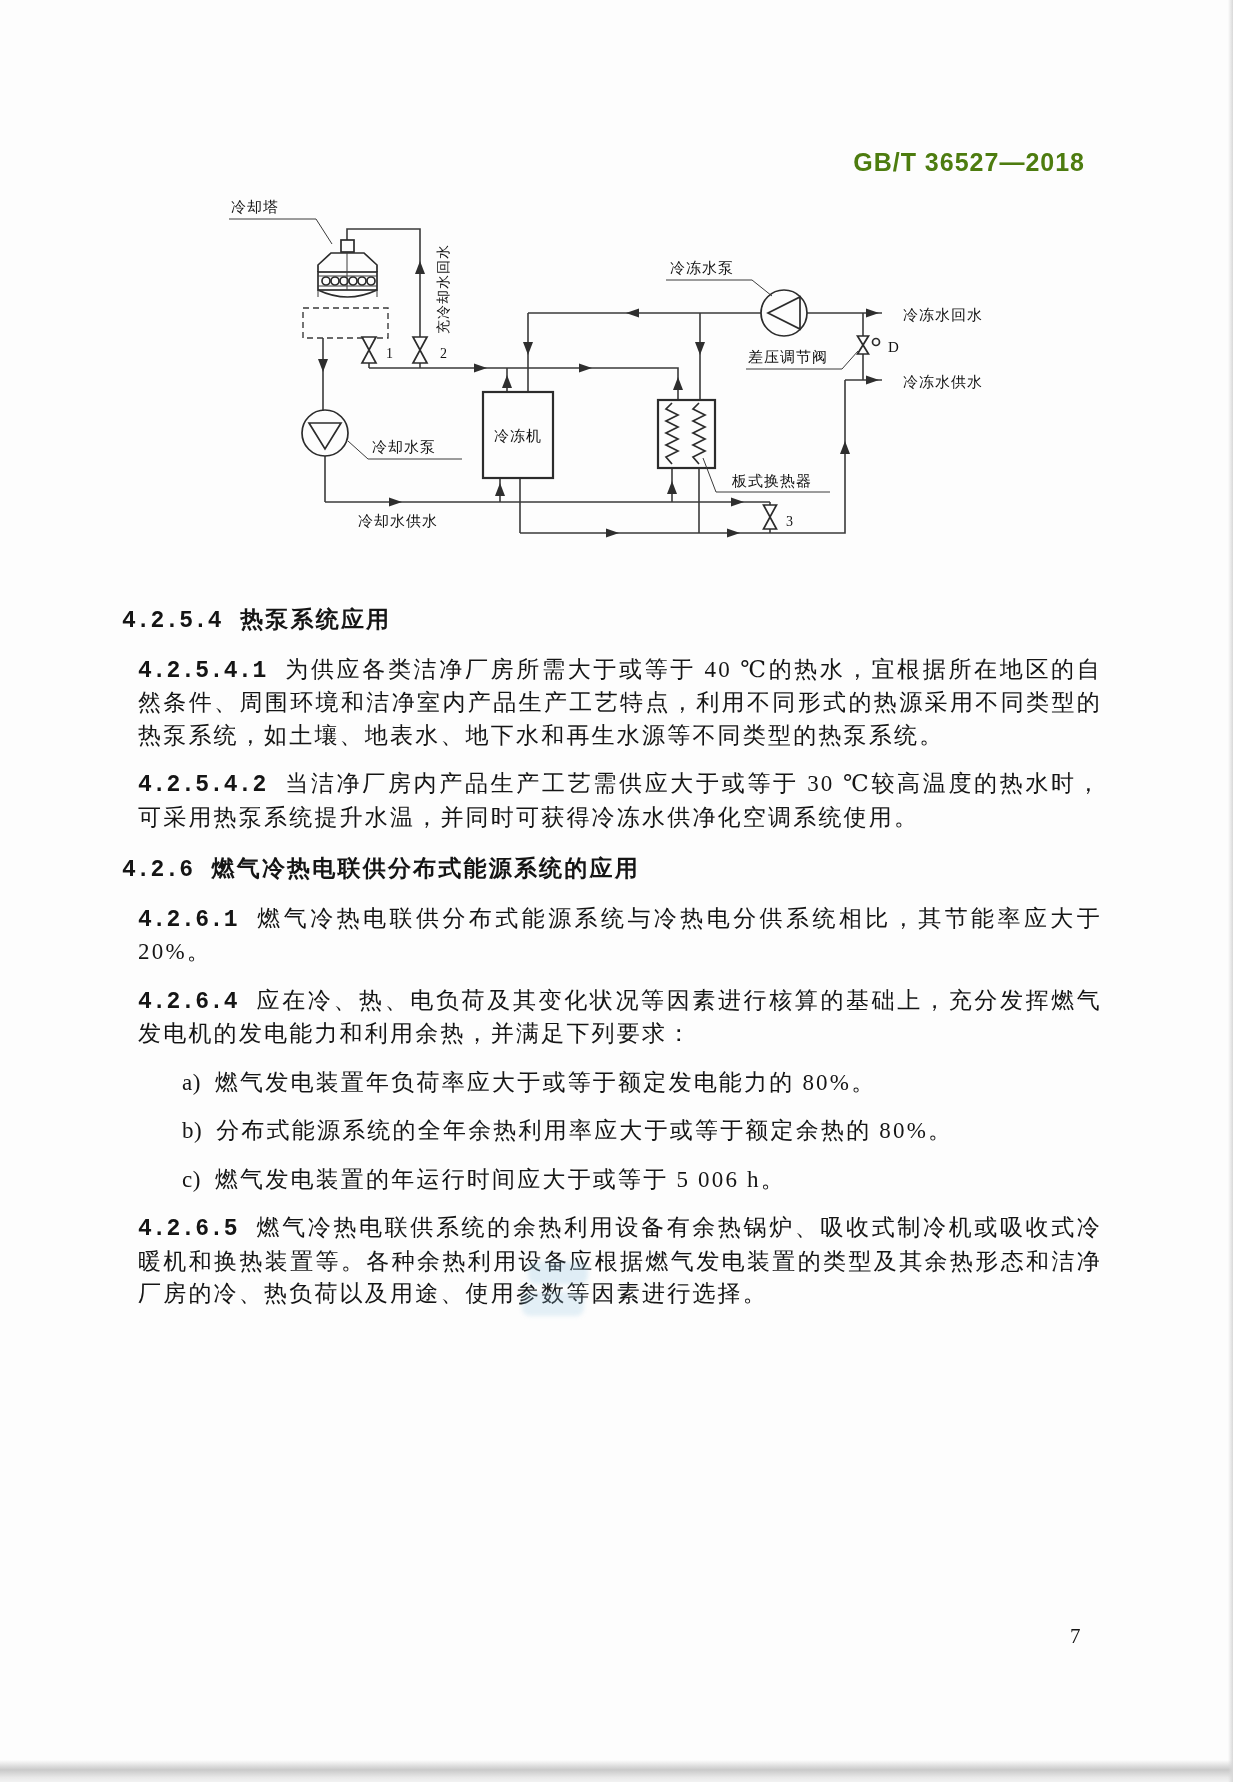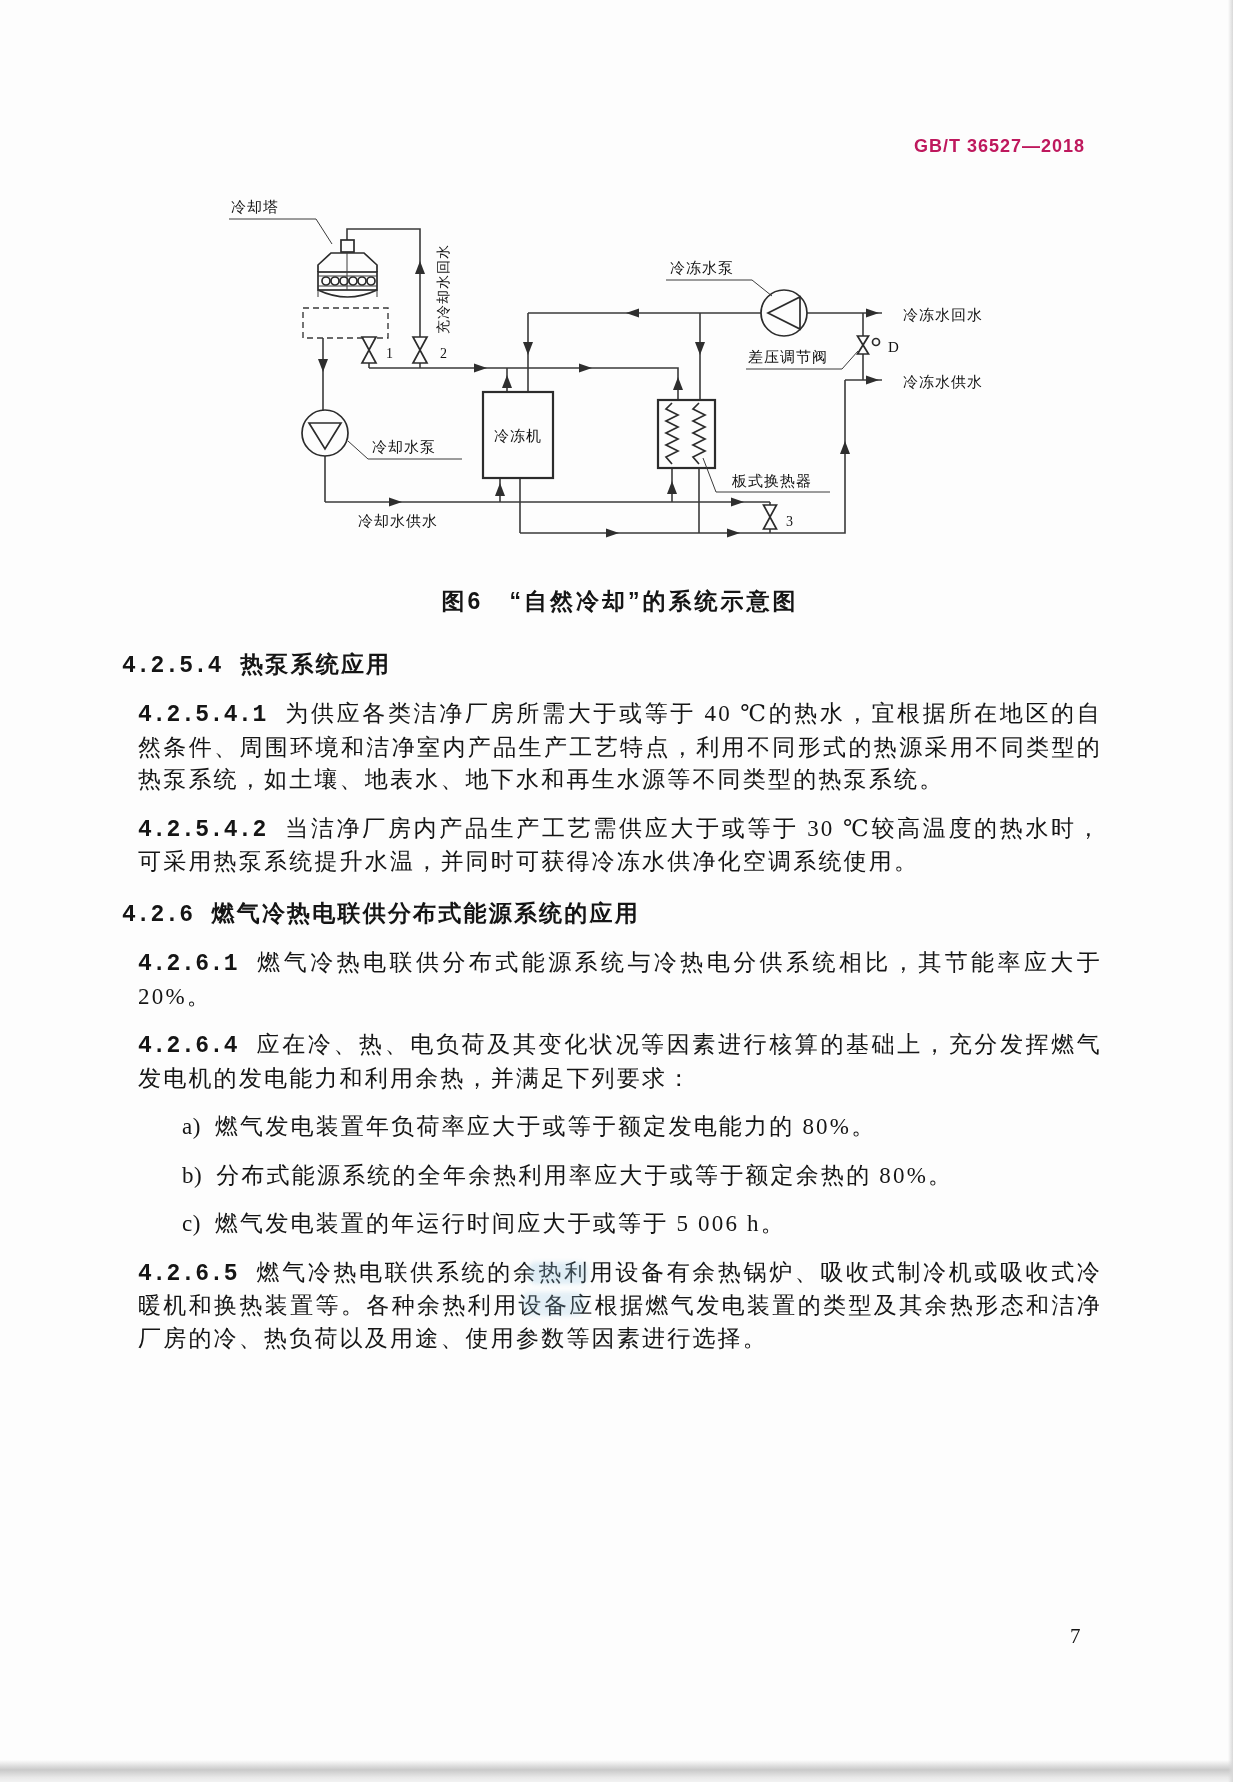--- a/index.html
+++ b/index.html
@@ -2,23 +2,23 @@
 <html><head>
 <meta charset="utf-8">
 <style>
   html,body{margin:0;padding:0;background:#e9e9e9;}
   .page{
     position:relative;width:1233px;height:1782px;margin:0 auto;
     background:#fdfdfd;overflow:hidden;
     font-family:"Liberation Serif","DejaVu Serif",serif;color:#151515;
   }
   .doc-header{
-    position:absolute;top:136px;right:148px;
+    position:absolute;top:148px;right:148px;
     font-family:"Liberation Sans","DejaVu Sans",sans-serif;
-    font-weight:bold;font-size:18px;letter-spacing:1px;color:#be185d;
+    font-weight:bold;font-size:25px;letter-spacing:1px;color:#4d7c0f;
   }
   .diagram{position:absolute;left:0;top:0;}
   .diagram text{
     font-family:"Liberation Serif","DejaVu Serif",serif;
     font-size:15px;fill:#111;letter-spacing:1px;
   }
   .diagram .small{font-size:14px;}
   .pipe{stroke:#3a3a3a;stroke-width:1.6;fill:none;}
   .thick{stroke:#2c2c2c;stroke-width:2.2;fill:#fdfdfd;}
   .sym{stroke:#2c2c2c;stroke-width:1.7;fill:#fdfdfd;}
@@ -196,21 +196,20 @@
       <text x="732" y="486">板式换热器</text>
       <line class="leader" x1="703" y1="458" x2="716" y2="492"></line>
       <line class="leader" x1="716" y1="492" x2="830" y2="492"></line>
 
       <text x="358" y="526">冷却水供水</text>
     </g>
   </svg>
 
   <div class="body-text">
 
-    <p class="caption">图6　“自然冷却”的系统示意图</p>
 
     <p class="heading">
       <span class="num">4.2.5.4</span><span>热泵系统应用</span>
     </p>
 
     <p class="clause">
       <span class="num">4.2.5.4.1</span><span>为供应各类洁净厂房所需大于或等于 40 ℃的热水，宜根据所在地区的自然条件、周围环境和洁净室内产品生产工艺特点，利用不同形式的热源采用不同类型的热泵系统，如土壤、地表水、地下水和再生水源等不同类型的热泵系统。</span>
     </p>
 
     <p class="clause">

